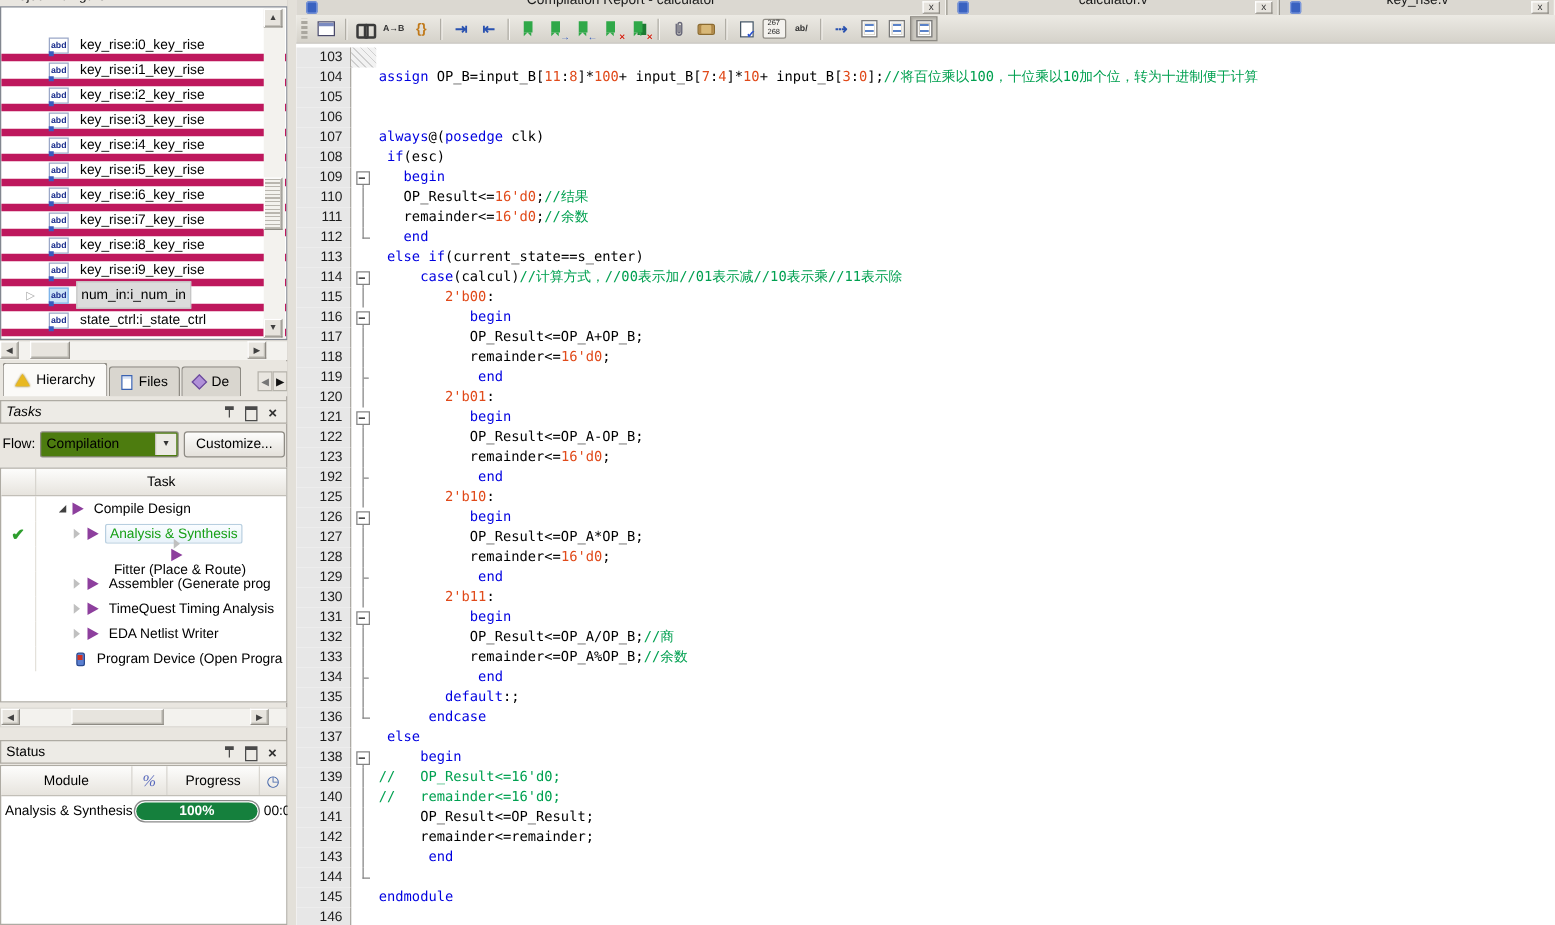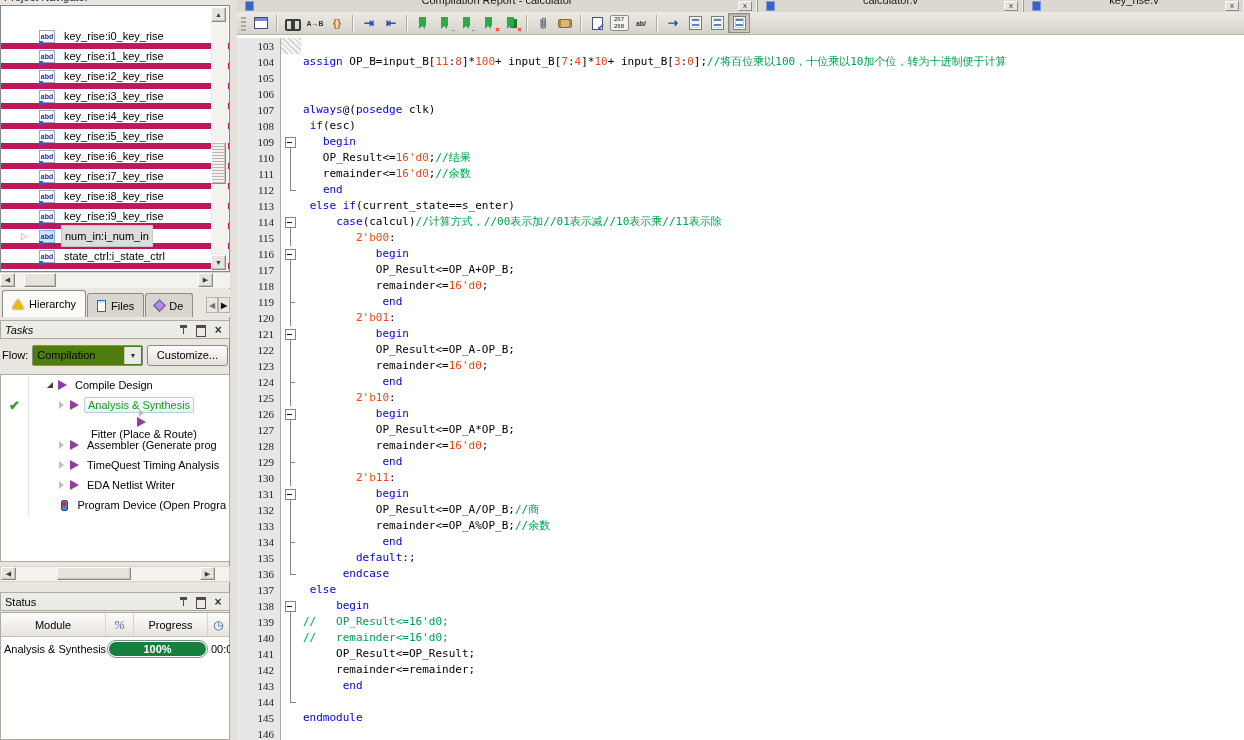--- a/index.html
+++ b/index.html
@@ -115,21 +115,21 @@
   .ov { position:absolute; right:0; bottom:-1px; font-size:8px; font-weight:bold; color:#2a52b0; text-shadow:0 0 1px #fff; }
   .ov.red { color:#d02010; }
   .ic-scroll { width:14px; height:9px; background:#d8b878; border:1px solid #8a6a30; border-radius:2px; box-shadow:inset 2px 0 0 #b08848, inset -2px 0 0 #b08848; }
   .ic-doccheck { position:relative; width:11px; height:13px; background:#fff; border:1px solid #456; }
   .ic-doccheck::after { content:"✔"; position:absolute; right:-3px; bottom:-3px; color:#2a52d0; font-size:9px; }
   .ic-counter { width:19px; height:16px; border:1px solid #8e8b84; border-radius:2px; background:#f4f2ee; font-size:6px; line-height:7px; text-align:center; color:#222; }
   .ic-report { width:13px; height:14px; background:#fff; border:1px solid #7a7a7a; box-shadow:inset 0 0 0 1px #fff; background-image:repeating-linear-gradient(0deg,transparent 0 3px,#5a82c8 3px 5px); background-clip:content-box; padding:2px 2px; }
 
   .codearea { position:absolute; left:0; top:35px; width:1007px; height:705px; background:#fff; overflow:hidden; padding-top:3px; }
   .crow { display:flex; height:16px; }
-  .ln { width:44px; background:#e7e7e7; border-right:1px solid #adaaa4; text-align:right; padding-right:6px; font-family:Liberation Serif, serif; font-size:11px; line-height:16px; color:#1c1c1c; }
+  .ln { width:44px; background:#e7e7e7; border-right:1px solid #adaaa4; text-align:right; padding-right:6px; font-family:Liberation Sans, sans-serif; font-size:11px; line-height:16px; color:#1c1c1c; }
   .fold { position:relative; width:20px; height:16px; flex:none; }
   .fold.hatch { background:repeating-linear-gradient(45deg,#cfcfcf 0 1px,#f2f2f2 1px 4px); }
   .fold.box::before { content:""; position:absolute; left:4px; top:3px; width:9px; height:9px; border:1px solid #848484; background:#fff; }
   .fold.box::after { content:""; position:absolute; left:6px; top:8px; width:5px; height:1px; background:#111; }
   .fold.box i { position:absolute; left:9px; top:14px; bottom:0; width:1px; background:#848484; }
   .fold.line::before { content:""; position:absolute; left:9px; top:0; bottom:0; width:1px; background:#848484; }
   .fold.tick::before { content:""; position:absolute; left:9px; top:0; bottom:0; width:1px; background:#848484; }
   .fold.tick::after { content:""; position:absolute; left:10px; top:8px; width:4px; height:1px; background:#848484; }
   .fold.end::before { content:""; position:absolute; left:9px; top:0; height:9px; width:1px; background:#848484; }
   .fold.end::after { content:""; position:absolute; left:9px; top:8px; width:6px; height:1px; background:#848484; }
@@ -255,20 +255,26 @@
       <div class="combo">
         <span>Compilation</span>
         <span class="arr">▼</span>
       </div>
       <div class="btn">
         <span>Customize...</span>
       </div>
     </div>
 
     <div class="ttable">
+      <div class="thead">
+        <div class="c1"></div>
+        <div class="c2">
+            <span>Task</span>
+          </div>
+      </div>
       <div id="task-rows">
           <div class="task-row">
             <div class="task-c1"></div>
             <div class="task-c2" style="padding-left: 18px;">
               <span class="twisty-open"></span>
               <span class="play"></span>
               <span class="tlabel">Compile Design</span>
             </div>
           </div>
           <div class="task-row">
@@ -570,21 +576,21 @@
             <span class="ln">122</span>
             <span class="fold line"></span>
             <span class="codeln"><span class="sp">           OP_Result&lt;=OP_A-OP_B;</span></span>
           </div>
           <div class="crow">
             <span class="ln">123</span>
             <span class="fold line"></span>
             <span class="codeln"><span class="sp">           remainder&lt;=</span><span class="sn">16'd0</span><span class="sp">;</span></span>
           </div>
           <div class="crow">
-            <span class="ln">124</span>
+            <span class="ln">192</span>
             <span class="fold tick"></span>
             <span class="codeln"><span class="sp">            </span><span class="sk">end</span></span>
           </div>
           <div class="crow">
             <span class="ln">125</span>
             <span class="fold line"></span>
             <span class="codeln"><span class="sp">        </span><span class="sn">2'b10</span><span class="sp">:</span></span>
           </div>
           <div class="crow">
             <span class="ln">126</span>

